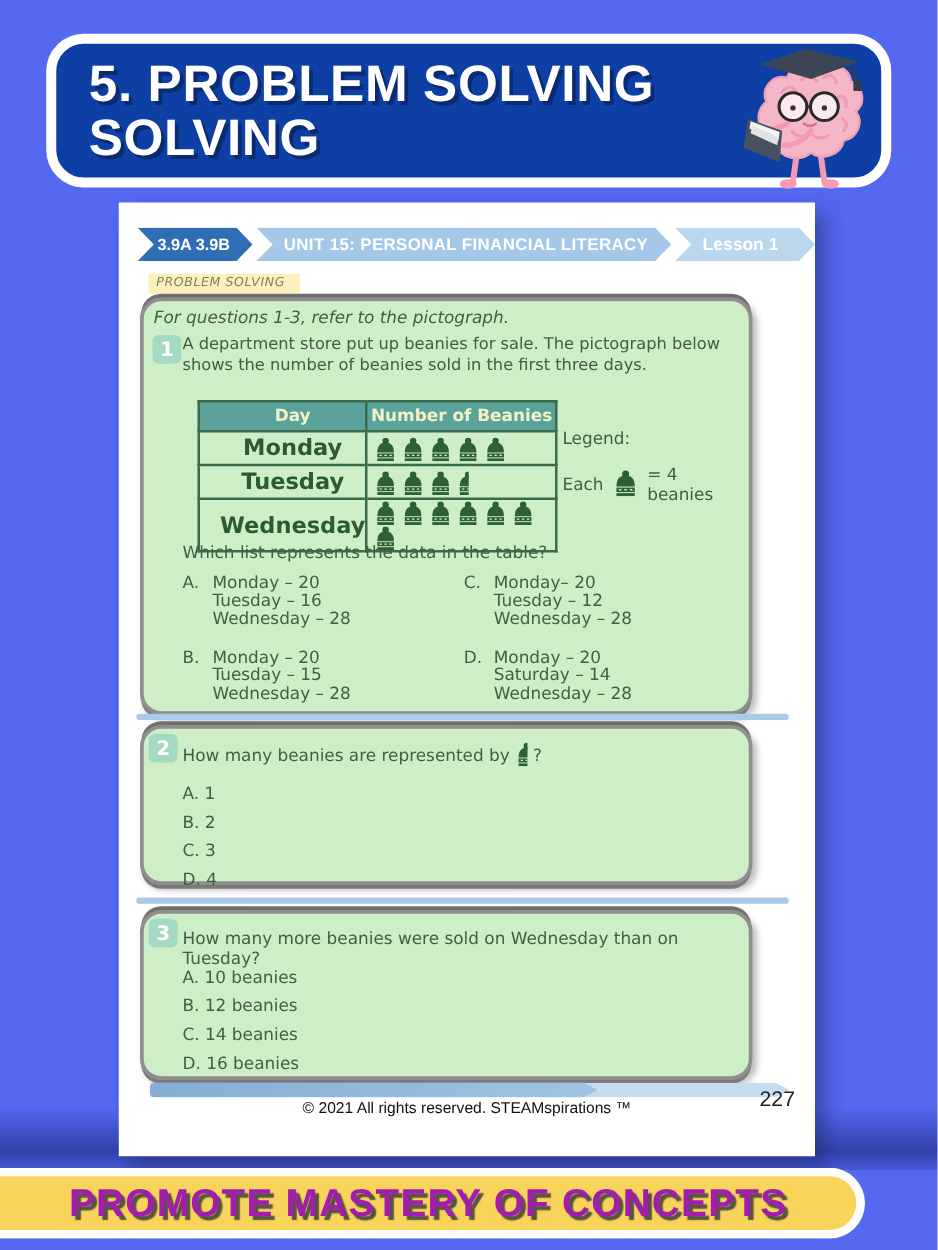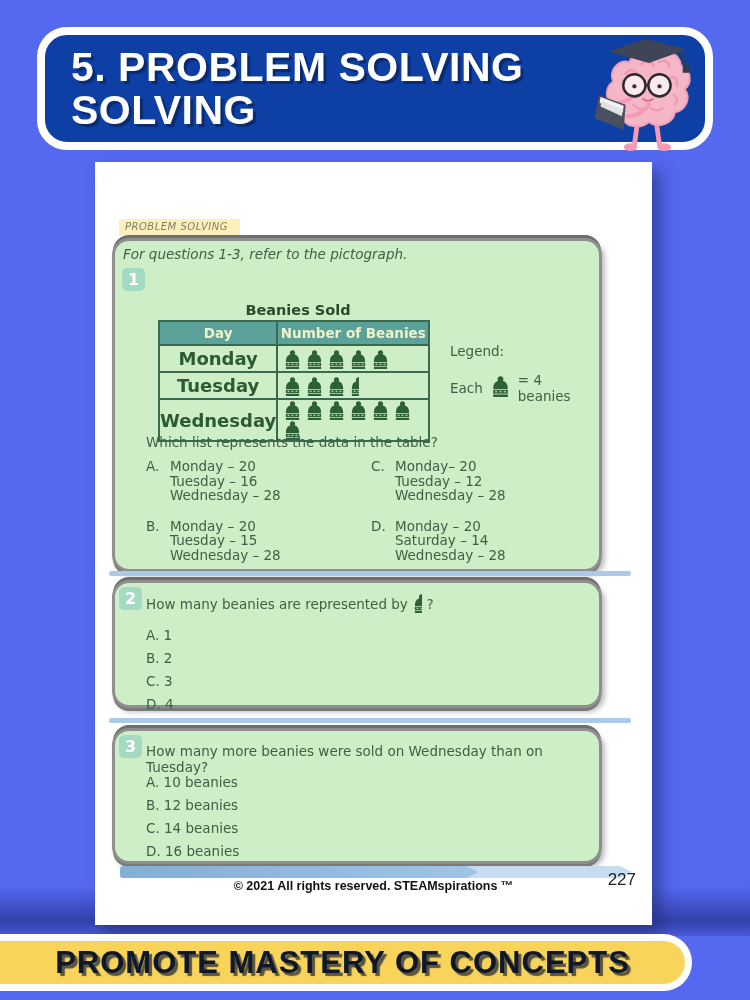--- a/index.html
+++ b/index.html
@@ -59,21 +59,21 @@
     font-size:16px; text-align:center; line-height:23px;
   }
   .b1{ left:7px; top:27px; } .b23{ left:4px; top:4px; }
   .q1-text{ position:absolute; left:31px; top:26px; width:456px; font-size:13px; line-height:1.32; }
   .table-title{ position:absolute; left:43px; top:61px; width:280px; text-align:center;
     font-weight:bold; font-size:14.5px; color:#2b4a2b; }
   .pict-table{ position:absolute; left:43px; top:79px; border-collapse:collapse; }
   .pict-table th, .pict-table td{ border:2px solid var(--table-border,#3a6b4f); }
   .pict-table th{ background:var(--table-teal,#5aa29a); color:#f2f2c8; font-size:13.5px;
     height:24px; font-weight:bold; }
-  .pict-table th:first-child, .day-cell{ width:100px; }
+  .pict-table th:first-child, .day-cell{ width:100px;padding-left:16px; }
   .pict-table th:last-child, .icons-cell{ width:152px; }
   .day-cell{ height:27px; text-align:center; font-weight:bold; font-size:18px; color:#2d5a33; }
   .icons-cell{ padding-left:5px; }
   .icons-cell svg{ margin-right:3px; vertical-align:middle; }
   .legend{ position:absolute; left:335px; top:102px; font-size:13.5px; }
   .legend-row{ margin-top:13px; display:flex; align-items:center; gap:7px; }
   .q1-ask{ position:absolute; left:31px; top:193px; font-size:13.5px; }
   .opt-grid{ position:absolute; left:31px; top:218px; display:grid;
     grid-template-columns:225px 225px; grid-template-rows:auto auto;
     grid-auto-flow:column; row-gap:16px; font-size:13.5px; line-height:1.08; }
@@ -86,33 +86,33 @@
   
   .arrow-band{ position:absolute; left:25px; top:704px; width:512px; height:12px; }
   .arrow-light{ position:absolute; left:0; top:0; width:100%; height:100%;
     background:var(--arrow-light,#c6ddf0);
     clip-path:polygon(0 0, calc(100% - 12px) 0, 100% 50%, calc(100% - 12px) 100%, 0 100%); }
   .arrow-dark{ position:absolute; left:0; top:0; width:70%; height:100%;
     background:linear-gradient(90deg,#84aed6,#9fc4e4);
     clip-path:polygon(0 0, calc(100% - 12px) 0, 100% 50%, calc(100% - 12px) 100%, 0 100%);
     border-radius:4px 0 0 4px; }
   .copyright{ position:absolute; left:0; top:717px; width:100%; text-align:center;
-    font-family:"Liberation Sans", sans-serif; font-weight:bold; font-size:12.5px; color:#111; }
+    font-family:"Liberation Sans", sans-serif; font-weight:normal; font-size:12.5px; color:#111; }
   .page-num{ position:absolute; right:16px; top:708px; font-family:"Liberation Sans", sans-serif;
     font-size:17px; color:#222; }
   
   .bottom-banner{
     position:absolute; left:0; top:934px; width:692px; height:57px;
     background:var(--banner-yellow,#f8d45a);
     border:7px solid #fff; border-left:none; border-radius:0 34px 34px 0;
     display:flex; align-items:center; justify-content:center;
   }
   .bottom-banner span{
     font-family:"Liberation Sans", sans-serif; font-weight:800; font-size:31px;
-    color:#0f172a; letter-spacing:1px; text-shadow:3px 3px 1px rgba(60,60,60,.85);
+    color:#a21caf; letter-spacing:1px; text-shadow:3px 3px 1px rgba(60,60,60,.85);
   }
 </style>
 </head>
 <body>
 
 <div class="bg-band"></div>
 
 <div class="header-banner">
   <div class="header-title">
     <div>5. PROBLEM SOLVING</div>
@@ -138,27 +138,32 @@
       <path d="M44 66 C36 70 30 72 26 70 M64 72 C58 80 50 84 42 84" stroke="#f49ab5" stroke-width="4.5" fill="none" stroke-linecap="round"></path>
       <polygon points="12,62 40,72 38,98 8,86" fill="#49505f"></polygon>
       <polygon points="14,64 38,73 37,80 13,70" fill="#f3f3f3"></polygon>
       <polygon points="15,68 37,77 36,84 14,74" fill="#e2e2e2"></polygon>
     </svg>
   </div>
 </div>
 
 <div class="page">
 
+  <div class="crumbs">
+    <div class="crumb crumb-1">3.9A 3.9B</div>
+    <div class="crumb crumb-2">UNIT 15: PERSONAL FINANCIAL LITERACY</div>
+    <div class="crumb crumb-3">Lesson 1</div>
+  </div>
 
   <div class="section-label">PROBLEM SOLVING</div>
 
   <div class="qbox qbox-1">
     <div class="intro">For questions 1-3, refer to the pictograph.</div>
     <div class="badge b1">1</div>
-    <div class="table-title">Beanies Sold</div>
+    <div class="q1-text">A department store put up beanies for sale. The pictograph below shows the number of beanies sold in the first three days.</div>
     <table class="pict-table">
       <thead>
         <tr>
           <th>Day</th>
           <th>Number of Beanies</th>
         </tr>
       </thead>
       <tbody>
           <tr>
             <td class="day-cell">Monday</td>

